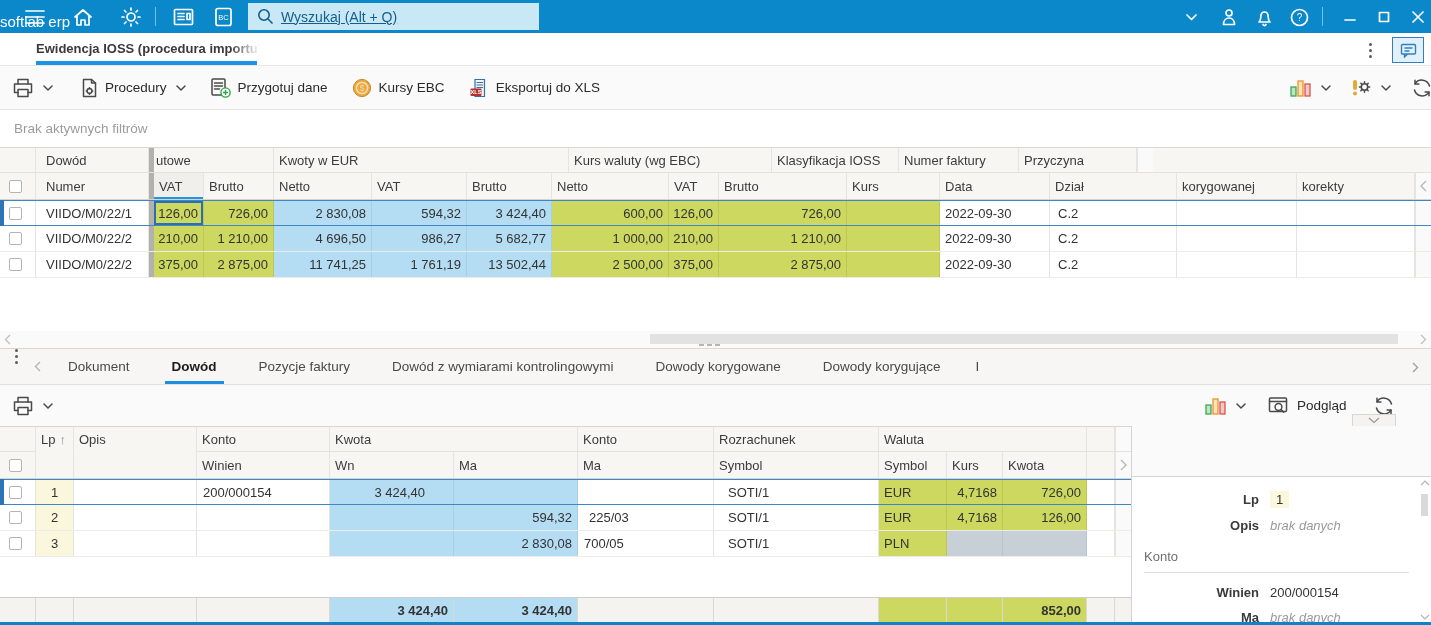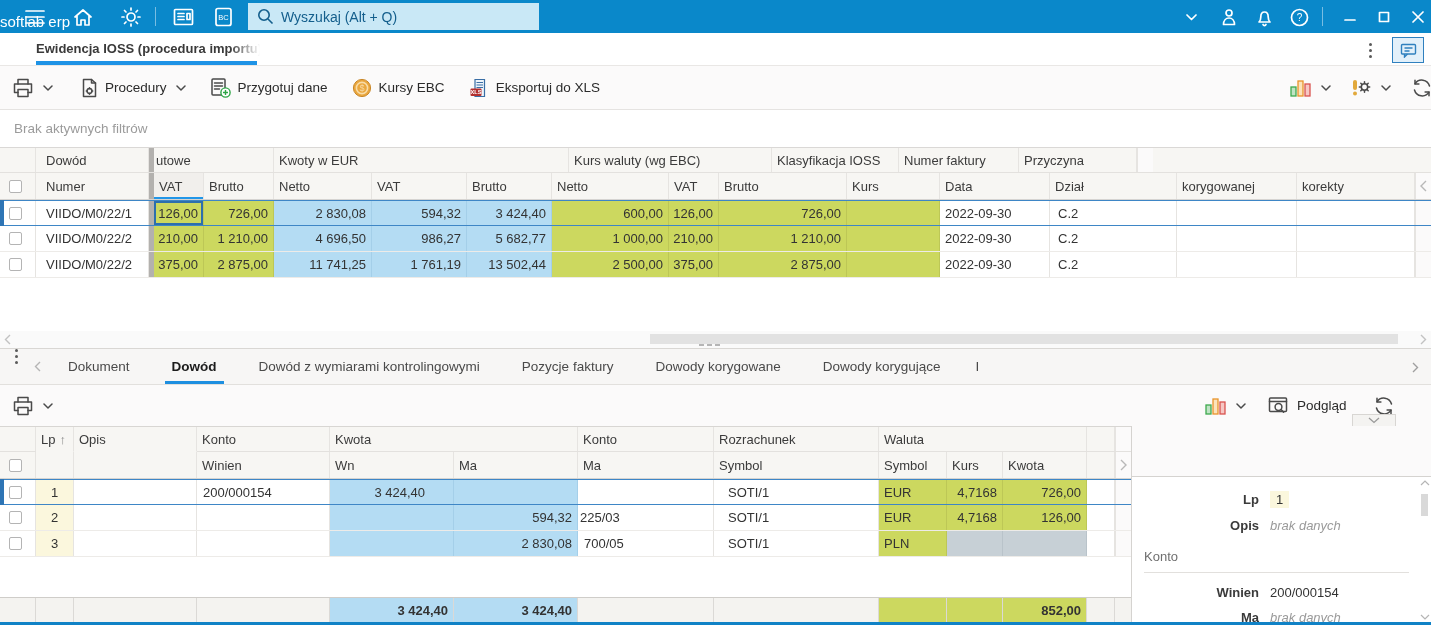--- a/index.html
+++ b/index.html
@@ -5,21 +5,21 @@
   * { margin:0; padding:0; box-sizing:border-box; }
   html,body { width:1431px; height:625px; overflow:hidden; }
   body { font-family:"Liberation Sans","DejaVu Sans",sans-serif; font-size:13px; color:#333; background:#fff; position:relative; }
   .abs { position:absolute; }
 
   
   .topbar { left:0; top:0; width:1431px; height:33px; background:#0a88ca; display:flex; align-items:center; }
   .tb-ic { position:absolute; top:4px; width:26px; height:26px; display:flex; align-items:center; justify-content:center; cursor:pointer; }
   .tb-div { position:absolute; top:7px; width:1px; height:19px; background:rgba(255,255,255,.45); }
   .searchbox { position:absolute; left:248px; top:3px; width:291px; height:27px; background:#c9e8f6; display:flex; align-items:center; }
-  .searchbox input { border:none; outline:none; background:transparent; color:#135e8c; font-family:inherit; font-size:14px; width:240px; }
+  .searchbox input { border:none; outline:none; background:transparent; color:#135e8c; font-family:inherit; font-size:14px; width:240px;text-decoration:underline; }
   .searchbox input::placeholder { color:#135e8c; opacity:1; }
   .appname { position:absolute; left:0; right:0; top:0; height:43px; display:flex; align-items:center; justify-content:flex-start; color:#fff; font-size:15px; pointer-events:none; }
   .company { position:absolute; left:960px; top:0; width:170px; height:33px; display:flex; align-items:center; justify-content:center; color:#fff; font-size:13.5px; cursor:pointer; }
 
   
   .doctabrow { left:0; top:33px; width:1431px; height:33px; background:#fff; border-bottom:1px solid #e9e7e5; }
   .doctab-title { position:absolute; left:36px; top:8px; font-weight:bold; font-size:13px; color:#3a3a3a; max-width:224px; overflow:hidden; white-space:nowrap; }
   .doctab-fade { position:absolute; left:230px; top:6px; width:30px; height:20px; background:linear-gradient(to right, rgba(255,255,255,0), #fff); }
   .doctab-underline { position:absolute; left:36px; top:28px; width:221px; height:4px; background:#1e93e6; }
   .commentbtn { position:absolute; left:1392px; top:4px; width:32px; height:26px; border:1px solid #2f80bf; background:#e2f0fa; display:flex; align-items:center; justify-content:center; cursor:pointer; }
@@ -490,22 +490,22 @@
       <i></i>
       <i></i>
     </span>
   <span class="tabs2-chev">
     <svg width="7" height="11" viewBox="0 0 7 11">
         <path d="M6 1L1.5 5.5 6 10" fill="none" stroke="#b5b5b5" stroke-width="1.4"></path>
       </svg>
   </span>
   <span class="tab" style="margin-left:6px">Dokument</span>
   <span class="tab active">Dowód</span>
+  <span class="tab">Pozycje faktury</span>
   <span class="tab">Dowód z wymiarami kontrolingowymi</span>
-  <span class="tab">Pozycje faktury</span>
   <span class="tab">Dowody korygowane</span>
   <span class="tab">Dowody korygujące</span>
   <span class="tab" style="padding:0 0 0 14px">I</span>
 </div>
 <span class="tabs2-right">
   <svg width="7" height="11" viewBox="0 0 7 11">
       <path d="M1 1l4.5 4.5L1 10" fill="none" stroke="#9f9f9f" stroke-width="1.4"></path>
     </svg>
 </span>
 
@@ -636,21 +636,21 @@
 
   <div class="grow">
     <div class="cell w36" style="padding:0">
         <span class="cbx"></span>
       </div>
     <div class="cell b38 lpy ctr">2</div>
     <div class="cell b123"></div>
     <div class="cell b133" style="padding-left:6px"></div>
     <div class="cell b124 blue r"></div>
     <div class="cell b124 blue r">594,32</div>
-    <div class="cell b136" style="padding-left:2px">225/03</div>
+    <div class="cell b136" style="padding-left:11px">225/03</div>
     <div class="cell b165" style="padding-left:14px">SOTI/1</div>
     <div class="cell b68 green">EUR</div>
     <div class="cell b56 green r">4,7168</div>
     <div class="cell b84 green r">126,00</div>
     <div class="cell b28"></div>
     <div class="cell w16 arrstrip"></div>
   </div>
 
   <div class="grow">
     <div class="cell w36" style="padding:0">

